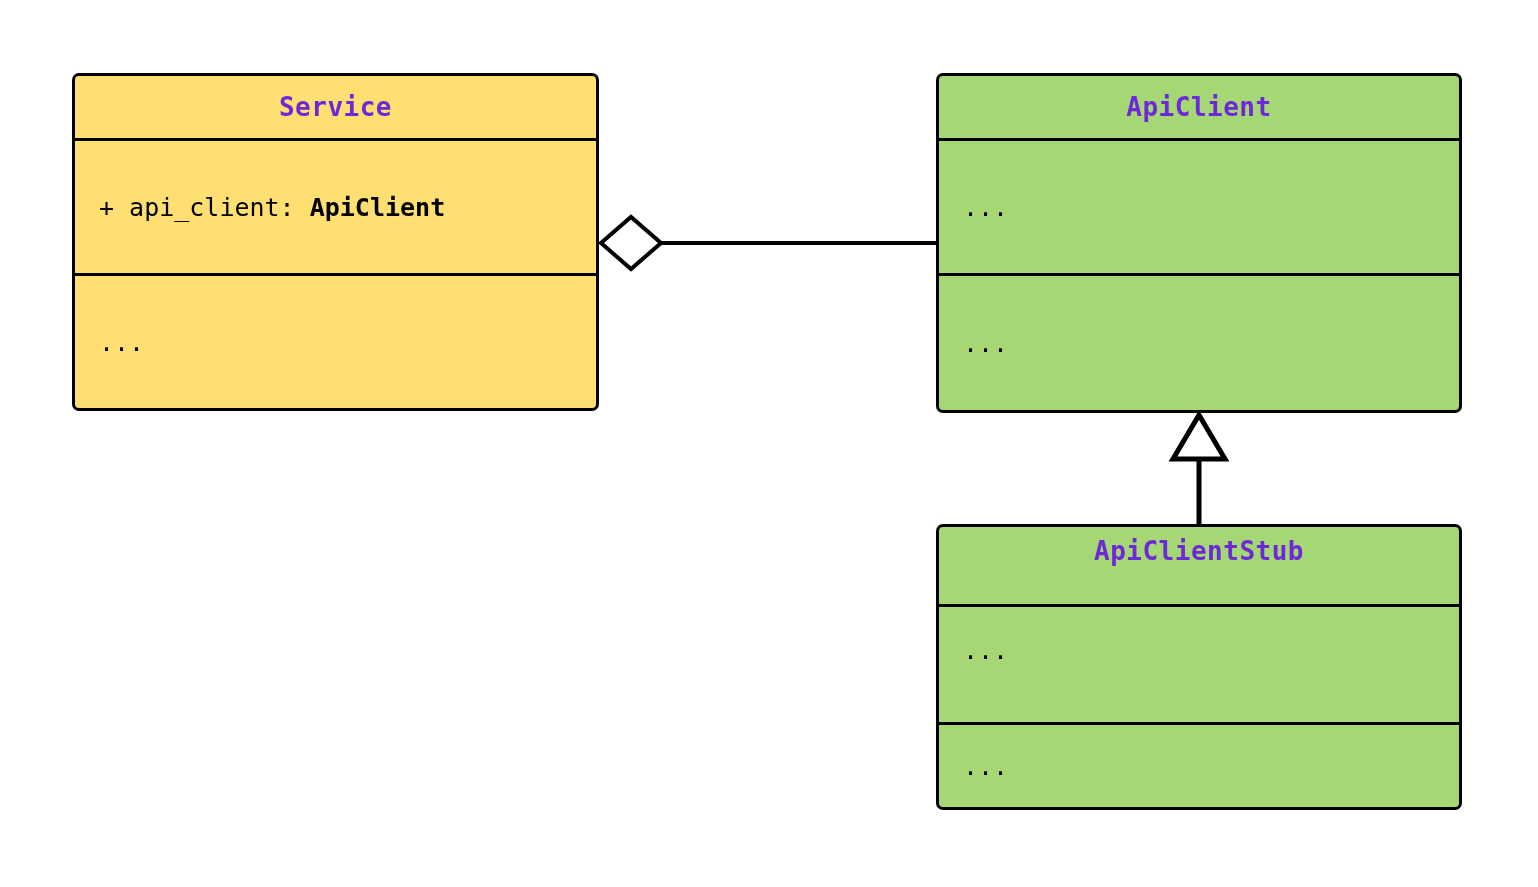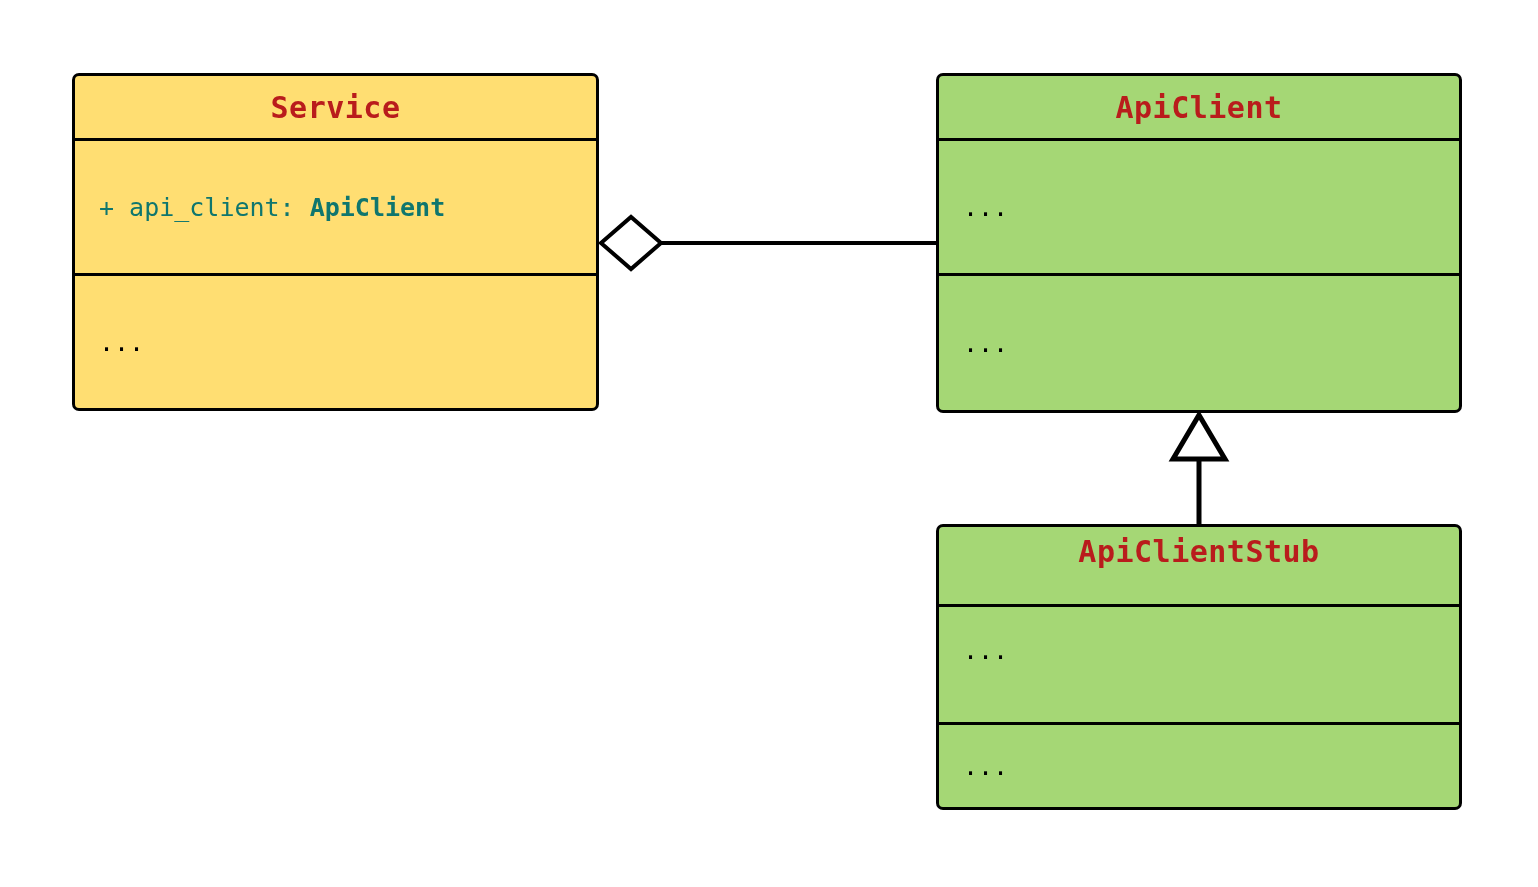--- a/index.html
+++ b/index.html
@@ -41,30 +41,30 @@
     position: relative;
     display: flex;
     align-items: center;
   }
   .uml-class .compartment + .compartment {
     border-top: 3px solid #000000;
   }
   .class-title {
     justify-content: center;
     font-weight: bold;
-    font-size: 30px;
+    font-size: 26px;
     letter-spacing: 0.5px;
-    color: #b91c1c;
+    color: #6d28d9;
     white-space: nowrap;
     border-radius: 10px;
   }
   .member-row {
     padding-left: 24px;
     font-size: 25px;
-    color: #0f766e;
+    color: #000000;
     white-space: nowrap;
   }
   .member-row .m-bold {
     font-weight: bold;
   }
   .ellipsis-row {
     padding-left: 24px;
     font-size: 25px;
     color: #000000;
     white-space: pre;

